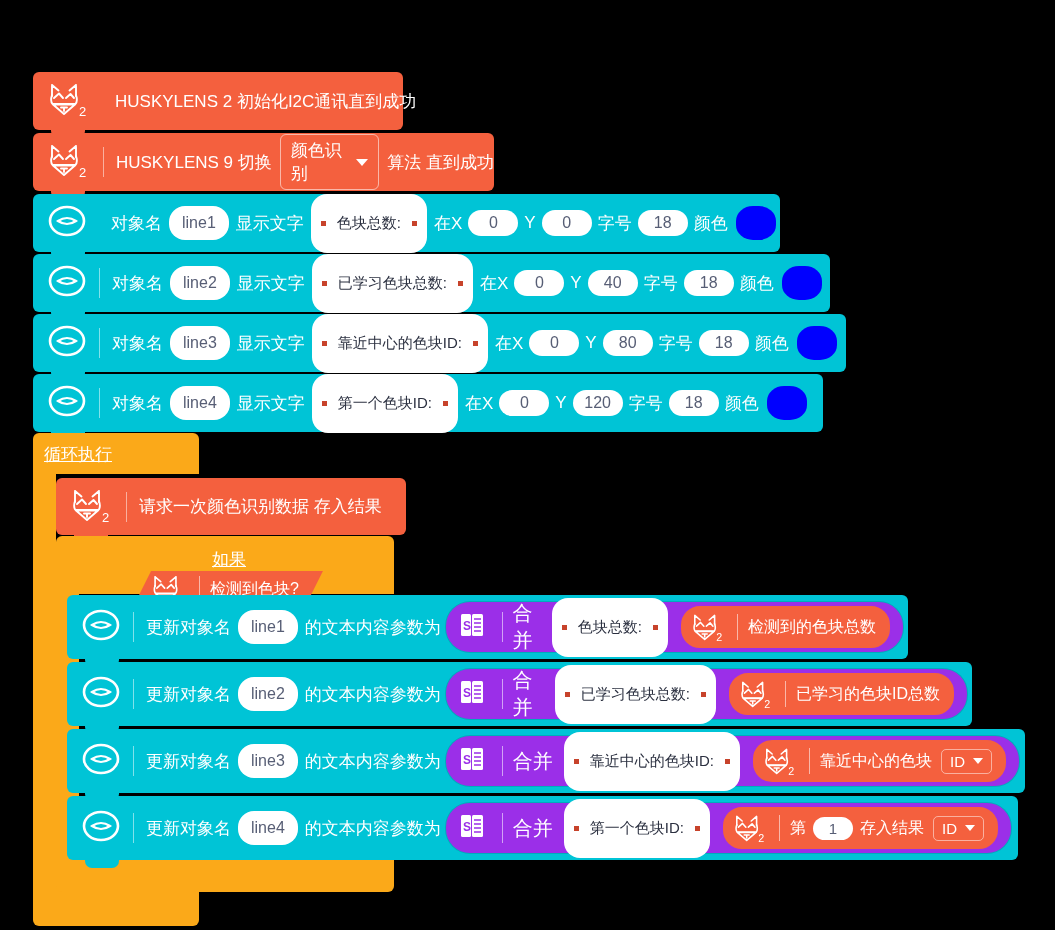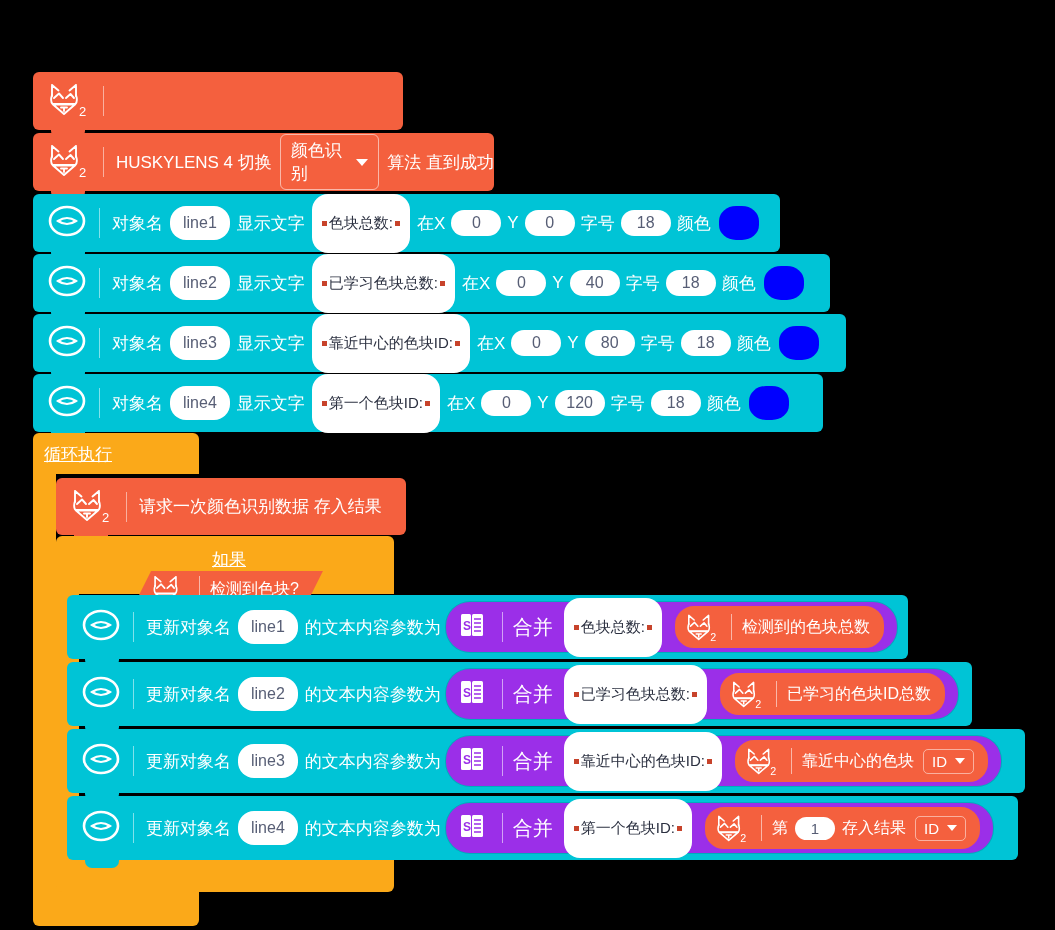--- a/index.html
+++ b/index.html
@@ -54,21 +54,21 @@
     display:inline-flex;align-items:center;
   }
   .numfield{
     background:#fff;color:#575E75;border-radius:16px;min-width:30px;
     padding:4px 10px;font-size:16px;text-align:center;margin:0 6px;
     display:inline-flex;align-items:center;justify-content:center;
   }
   .strfield{
     background:#fff;color:#2b3040;border-radius:16px;
     padding:20px 10px;font-size:15px;white-space:nowrap;margin:0 7px;
-    display:inline-flex;align-items:center;gap:2px;
+    display:inline-flex;align-items:center;gap:11px;
   }
   .quote{display:inline-block;width:5px;height:5px;background:#c7432b;}
   .colorswatch{
     width:40px;height:34px;border-radius:17px/15px;background:#0000FF;margin:0 8px;flex:0 0 auto;
   }
 
   
   .cwrap{position:absolute;}
   .cbar{position:absolute;background:#FBA919;border-radius:6px;}
   .cside{position:absolute;background:#FBA919;}
@@ -124,38 +124,39 @@
           <path d="M7 6 L7 17 M7 6 L13.5 11.5 M31 6 L31 17 M31 6 L24.5 11.5"></path>
           <path d="M7 16 Q5 22 7.5 25 L30.5 25 Q33 22 31 16"></path>
           <path d="M9 19 L14 14.5 L18 19 M21 19 L25.5 15 L29 19"></path>
           <path d="M8 25.5 L30 25.5 L19 35 Z"></path>
           <path d="M16 28.5 L22 28.5 M19 28.5 L19 32"></path>
         </g>
         <text x="34" y="37" font-size="13" fill="#ffffff" font-family="'Liberation Sans',sans-serif">2</text>
       </svg>
     </div>
     <div class="vdiv"></div>
+    <div class="txt">HUSKYLENS 2 初始化I2C通讯直到成功</div>
   </div>
 
   <div class="blk husky" style="left:33px;top:133px;width:461px;height:58px;">
     <div class="notch-bot"></div>
     <div class="fox">
       <svg width="46" height="40" viewBox="0 0 46 40">
         <g fill="none" stroke="#ffffff" stroke-width="1.9" stroke-linejoin="round" stroke-linecap="round">
           <path d="M7 6 L7 17 M7 6 L13.5 11.5 M31 6 L31 17 M31 6 L24.5 11.5"></path>
           <path d="M7 16 Q5 22 7.5 25 L30.5 25 Q33 22 31 16"></path>
           <path d="M9 19 L14 14.5 L18 19 M21 19 L25.5 15 L29 19"></path>
           <path d="M8 25.5 L30 25.5 L19 35 Z"></path>
           <path d="M16 28.5 L22 28.5 M19 28.5 L19 32"></path>
         </g>
         <text x="34" y="37" font-size="13" fill="#ffffff" font-family="'Liberation Sans',sans-serif">2</text>
       </svg>
     </div>
     <div class="vdiv"></div>
-    <div class="txt">HUSKYLENS 4 切换</div>
+    <div class="txt">HUSKYLENS 9 切换</div>
     <div class="ddown">
       <span>颜色识别</span>
       <span class="caret"></span>
     </div>
     <div class="txt">算法 直到成功</div>
   </div>
 
   <div class="blk cyan" style="left:33px;top:194px;width:747px;height:58px;">
     <div class="notch-bot"></div>
     <span class="ring">

